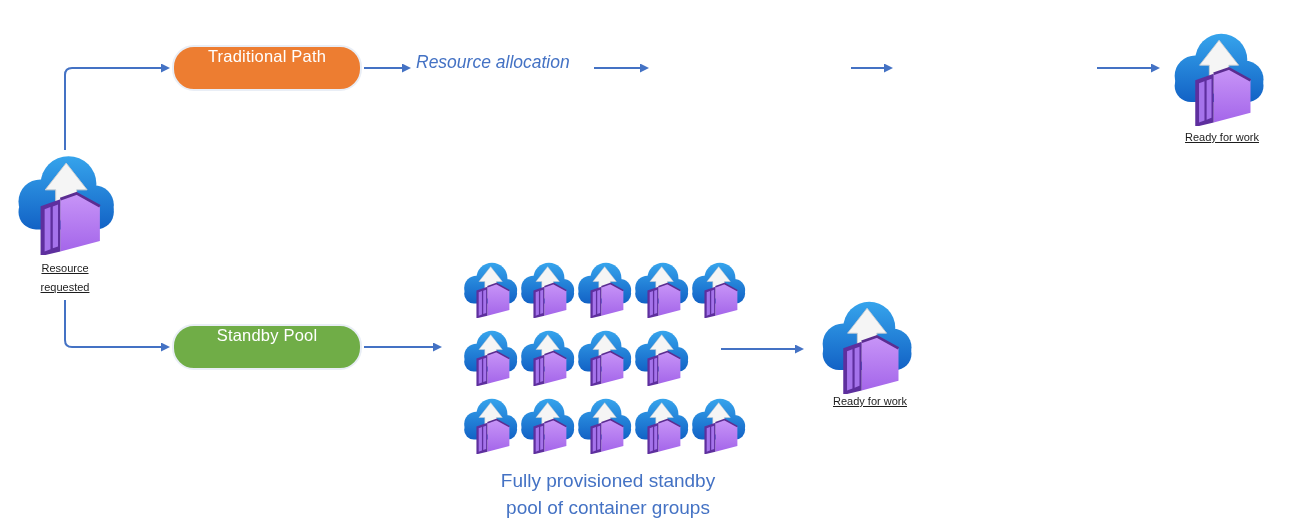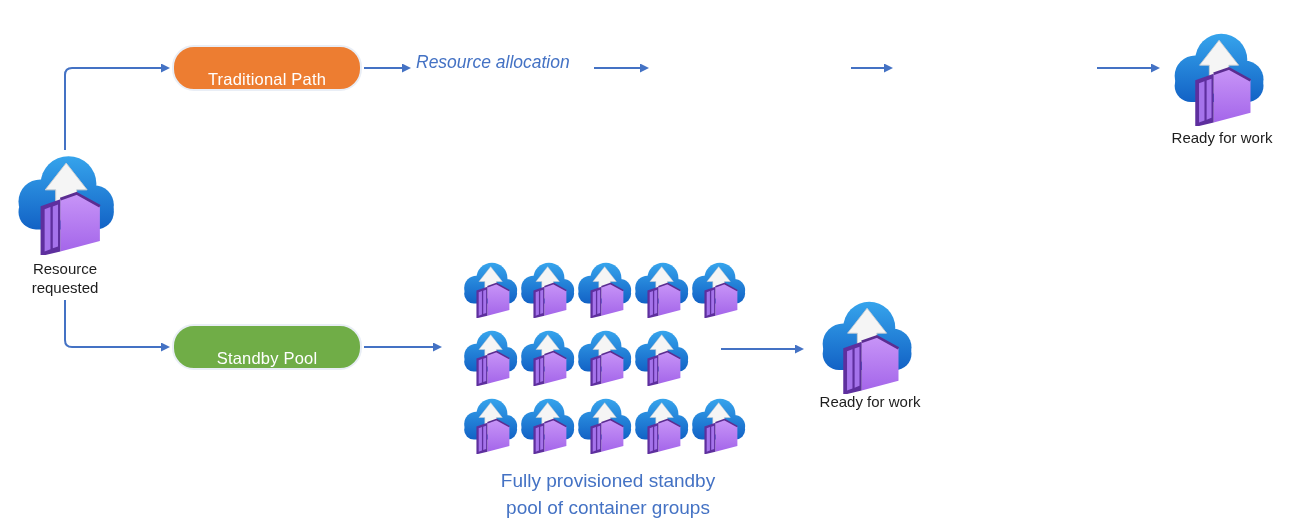--- a/index.html
+++ b/index.html
@@ -22,31 +22,31 @@
   .connector-layer path{stroke:var(--connector);stroke-width:2;fill:none;}
   #arrowHead path{fill:var(--connector);stroke:none;}
   #cloudGrad stop:first-child{stop-color:var(--cloud-top);}
   #cloudGrad stop:last-child{stop-color:var(--cloud-bottom);}
   #boxGrad stop:first-child{stop-color:var(--box-light-top);}
   #boxGrad stop:last-child{stop-color:var(--box-light-bottom);}
   .aci{display:block;}
   .badge{
     position:absolute;width:190px;height:46px;border-radius:22px;
     border:2px solid #e9eef6;box-sizing:border-box;
-    display:flex;align-items:flex-end;justify-content:center;
+    display:flex;align-items:flex-start;justify-content:center;
     color:#ffffff;font-size:16.5px;letter-spacing:.2px;
   }
   .badge.traditional{background:var(--badge-traditional);left:172px;top:45px;}
   .badge.standby{background:var(--badge-standby);left:172px;top:324px;}
   .step-label{position:absolute;top:52px;font-size:17.5px;color:var(--connector);white-space:nowrap;font-style:italic;}
   .step-0{left:416px;}
   .step-1{left:654px;}
   .step-2{left:899px;}
   .icon-wrap{position:absolute;}
-  .icon-label{position:absolute;font-size:15px;color:#1d1d1d;text-align:center;line-height:19px;}
+  .icon-label{position:absolute;font-size:11px;color:#1d1d1d;text-align:center;line-height:19px;text-decoration:underline;}
   .pool-grid{position:absolute;left:459px;top:258px;display:flex;flex-direction:column;gap:8px;}
   .pool-row{display:flex;}
   .pool-row svg{width:62px;height:60px;margin-right:-5px;}
   .caption{
     position:absolute;left:430px;top:467px;width:356px;text-align:center;
     font-size:19px;line-height:27px;color:var(--connector);
   }
 </style>
 </head>
 <body>

